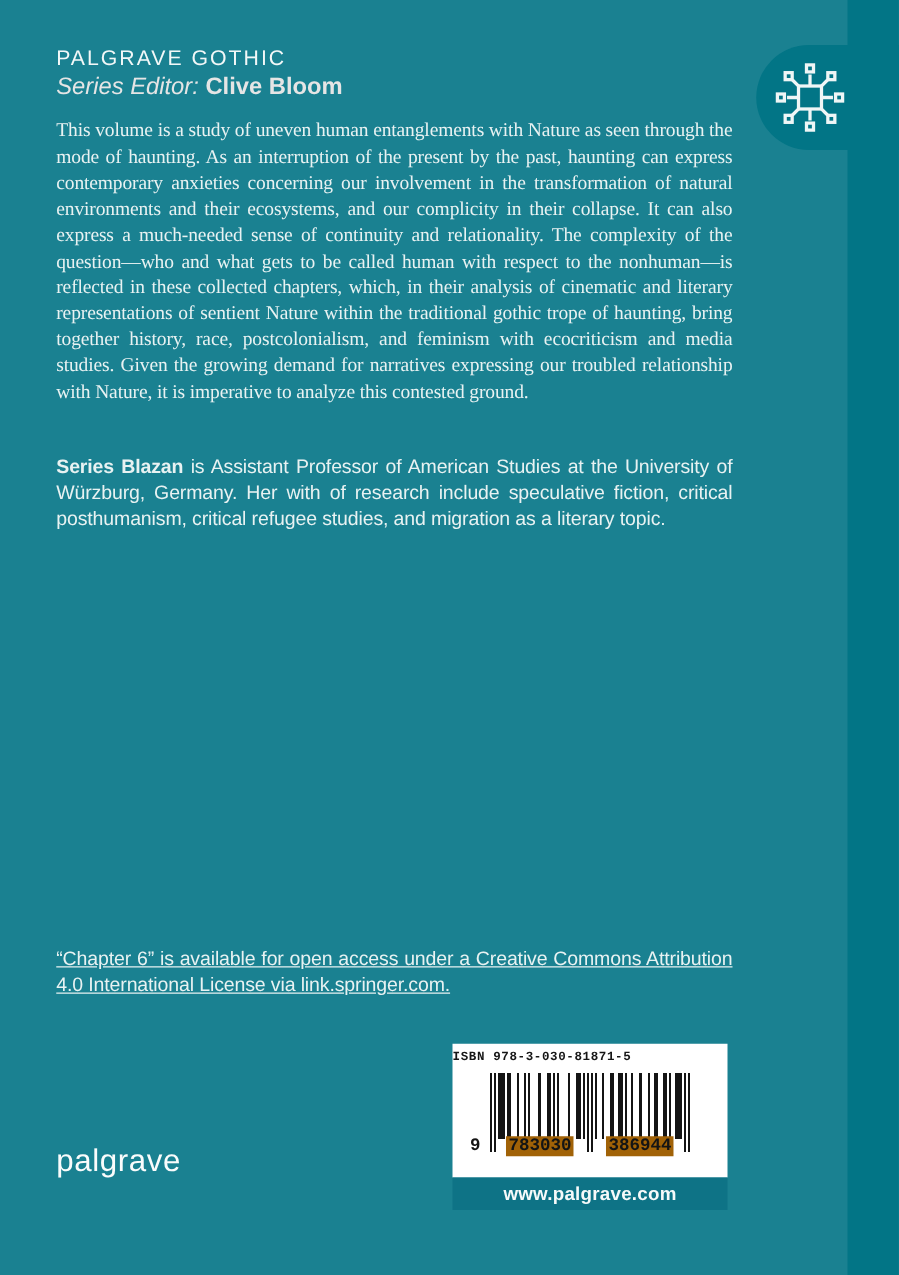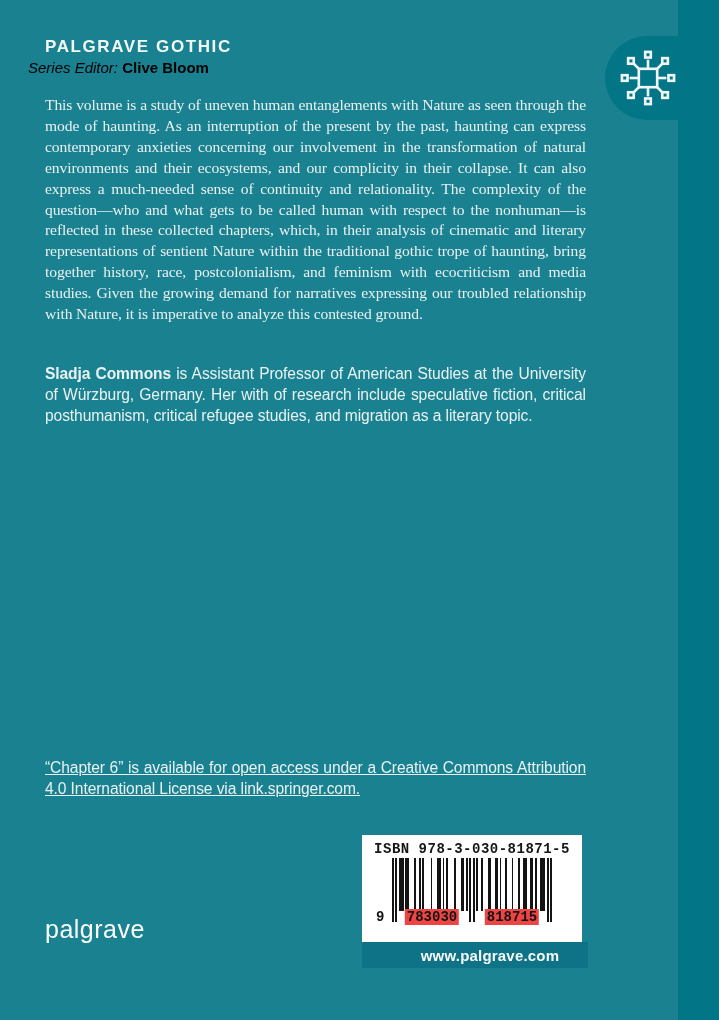--- a/index.html
+++ b/index.html
@@ -25,25 +25,25 @@
     border-radius:42px 0 0 42px;
   }
   .spark{
     position:absolute;left:15px;top:14px;width:56px;height:56px;
     stroke:#EFF6F6;fill:none;stroke-width:3;
   }
 
   
   .series-title{
     position:absolute;left:45px;top:37px;
-    color:#F2F8F8;font-size:17px;font-weight:bold;letter-spacing:1.6px;
+    color:#F2F8F8;font-size:17px;font-weight:normal;letter-spacing:1.6px;
   }
   .series-editor{
-    position:absolute;left:28px;top:59px;
-    color:#000000;font-size:15px;
+    position:absolute;left:45px;top:59px;
+    color:#e5e5e5;font-size:19px;
   }
   .ed-label{font-style:italic;font-weight:normal;}
   .ed-name{font-weight:bold;}
 
   
   .copy{
     position:absolute;left:45px;width:541px;
     margin:0;
     color:#E8F2F2;
     font-size:15.6px;line-height:20.9px;letter-spacing:-0.1px;
@@ -54,46 +54,46 @@
   .author{font-weight:bold;}
   .oa-note{top:758px;text-decoration:underline;}
 
   
   .barcode-box{
     position:absolute;left:362px;top:835px;width:220px;height:107px;
     background:#FFFFFF;
   }
   .isbn{
     position:absolute;top:6px;left:0;right:0;
-    text-align:center;
+    text-align:left;
     color:#161616;
     font-family:"Liberation Mono", monospace;
-    font-size:14px;font-weight:bold;letter-spacing:0.5px;
+    font-size:10px;font-weight:bold;letter-spacing:0.5px;
     white-space:nowrap;
   }
   .ean{
     position:absolute;left:30px;top:23px;width:160px;height:66px;
     shape-rendering:crispEdges;
   }
   .ean rect{fill:#141414;}
   .d{
     position:absolute;top:74px;height:16px;
-    color:#141414;background:#ef4444;
+    color:#141414;background:#a16207;
     font-family:"Liberation Mono", monospace;
     font-size:14px;line-height:16px;font-weight:bold;
     padding:0 2px;white-space:nowrap;
   }
   .d9{left:12px;background:transparent;}
   .d1{left:70px;transform:translateX(-50%);}
   .d2{left:150px;transform:translateX(-50%);}
 
   .www-strip{
-    position:absolute;left:362px;top:942px;width:196px;height:26px;
+    position:absolute;left:362px;top:942px;width:220px;height:26px;
     background:#0E7386;
-    display:flex;align-items:center;justify-content:center;padding-left:30px;
+    display:flex;align-items:center;justify-content:center;
   }
   .www-strip span{
     color:#F6FAFA;font-size:15px;font-weight:bold;letter-spacing:0.2px;
   }
 
   
   .pub-logo{position:absolute;left:45px;top:914px;color:#FAFCFC;}
   .pl1{font-size:25px;line-height:31px;letter-spacing:0.5px;}
   .pl2{font-size:25px;line-height:26px;letter-spacing:0.5px;}
 </style>
@@ -129,21 +129,21 @@
       <rect x="48.3" y="48.3" width="6.4" height="6.4"></rect>
     </svg>
   </div>
 
   <div class="series-title">PALGRAVE GOTHIC</div>
 
   <div class="series-editor"><span class="ed-label">Series Editor:</span> <span class="ed-name">Clive Bloom</span></div>
 
   <p class="copy blurb">This volume is a study of uneven human entanglements with Nature as seen through the mode of haunting. As an interruption of the present by the past, haunting can express contemporary anxieties concerning our involvement in the transformation of natural environments and their ecosystems, and our complicity in their collapse. It can also express a much-needed sense of continuity and relationality. The complexity of the question—who and what gets to be called human with respect to the nonhuman—is reflected in these collected chapters, which, in their analysis of cinematic and literary representations of sentient Nature within the traditional gothic trope of haunting, bring together history, race, postcolonialism, and feminism with ecocriticism and media studies. Given the growing demand for narratives expressing our troubled relationship with Nature, it is imperative to analyze this contested ground.</p>
 
-  <p class="copy bio"><span class="author">Sladja Commons</span><span> is Assistant Professor of American Studies at the University of Würzburg, Germany. Her with of research include speculative fiction, critical posthumanism, critical refugee studies, and migration as a literary topic.</span></p>
+  <p class="copy bio"><span class="author">Series Blazan</span><span> is Assistant Professor of American Studies at the University of Würzburg, Germany. Her with of research include speculative fiction, critical posthumanism, critical refugee studies, and migration as a literary topic.</span></p>
 
   <p class="copy oa-note">“Chapter 6” is available for open access under a Creative Commons Attribution 4.0 International License via link.springer.com.</p>
 
   <div class="barcode-box">
     <div class="isbn">ISBN 978-3-030-81871-5</div>
     <svg id="ean" class="ean" viewBox="0 0 95 60" preserveAspectRatio="none" aria-hidden="true">
         <rect x="0" y="0" width="1" height="58"></rect>
         <rect x="2" y="0" width="1" height="58"></rect>
         <rect x="4" y="0" width="1" height="48"></rect>
         <rect x="5" y="0" width="1" height="48"></rect>
@@ -180,21 +180,21 @@
         <rect x="83" y="0" width="1" height="48"></rect>
         <rect x="85" y="0" width="1" height="48"></rect>
         <rect x="88" y="0" width="1" height="48"></rect>
         <rect x="89" y="0" width="1" height="48"></rect>
         <rect x="90" y="0" width="1" height="48"></rect>
         <rect x="92" y="0" width="1" height="58"></rect>
         <rect x="94" y="0" width="1" height="58"></rect>
       </svg>
     <span class="d d9">9</span>
     <span class="d d1">783030</span>
-    <span class="d d2">818715</span>
+    <span class="d d2">386944</span>
   </div>
 
   <div class="www-strip">
     <span>www.palgrave.com</span>
   </div>
 
   <div class="pub-logo">
     <div class="pl1">palgrave</div>
   </div>
 

